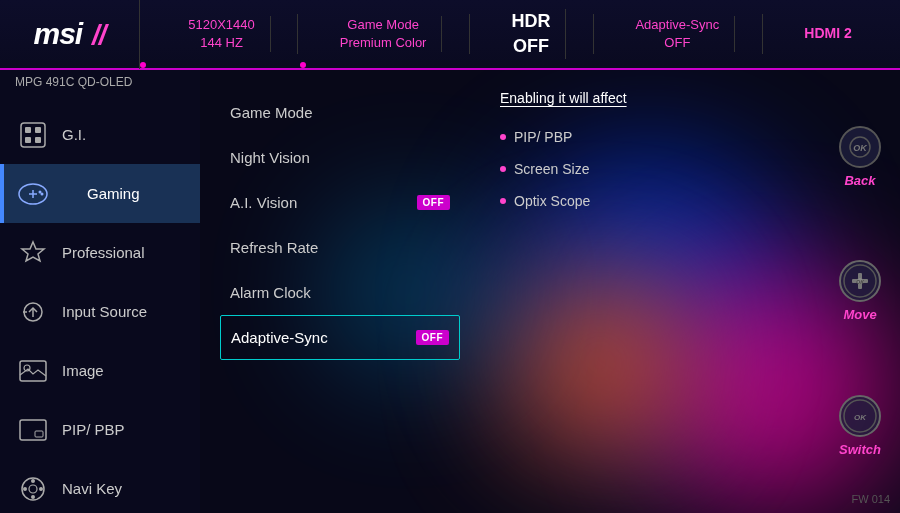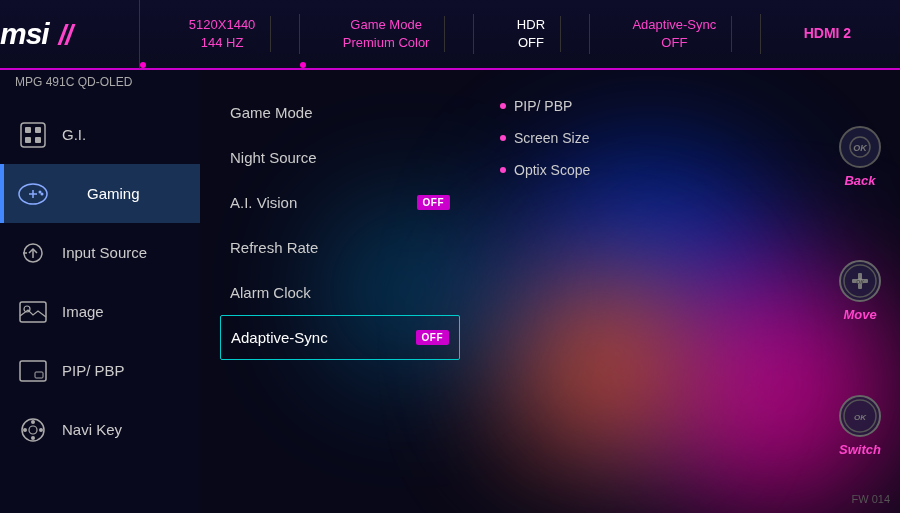--- a/index.html
+++ b/index.html
@@ -58,21 +58,21 @@
       display: flex;
       align-items: center;
       z-index: 10;
     }
 
     .msi-logo {
       width: 140px;
       height: 70px;
       display: flex;
       align-items: center;
-      justify-content: flex-start;
+      justify-content: center;
       border-right: 1px solid #333;
       flex-shrink: 0;
     }
     .msi-logo-text {
       font-size: 28px;
       font-weight: 900;
       color: white;
       font-style: italic;
       letter-spacing: -1px;
     }
@@ -317,21 +317,21 @@
         <div class="header-item-label pink-active" style="white-space:pre-line; font-size:13px;">5120X1440
 144 HZ</div>
       </div>
       <div class="header-sep"></div>
       <div class="header-item">
         <div class="header-item-label pink-active" style="white-space:pre-line; font-size:13px;">Game Mode
 Premium Color</div>
       </div>
       <div class="header-sep"></div>
       <div class="header-item">
-        <div class="header-item-label white" style="white-space:pre-line; font-size:13px; color:#fff;">HDR
+        <div class="header-item-label white" style="white-space:pre-line; font-size:18px; color:#fff;font-weight:bold;">HDR
 OFF</div>
       </div>
       <div class="header-sep"></div>
       <div class="header-item">
         <div class="header-item-label pink-active" style="white-space:pre-line; font-size:13px;">Adaptive-Sync
 OFF</div>
       </div>
       <div class="header-sep"></div>
       <div class="header-item" style="border-right:none;">
         <div class="header-item-label pink-active" style="font-size:14px; font-weight:bold;">HDMI 2</div>
@@ -368,20 +368,28 @@
             <ellipse cx="15" cy="11" rx="14" ry="10" stroke="#88aaff" stroke-width="1.5"></ellipse>
             <line x1="11" y1="11" x2="19" y2="11" stroke="#88aaff" stroke-width="1.5"></line>
             <line x1="15" y1="7" x2="15" y2="15" stroke="#88aaff" stroke-width="1.5"></line>
             <circle cx="22" cy="9" r="1.5" fill="#88aaff"></circle>
             <circle cx="24" cy="11" r="1.5" fill="#88aaff"></circle>
           </svg>
         </div>
         <span style="color:white; font-size:15px;">Gaming</span>
       </div>
 
+      <div class="sidebar-item">
+        <div class="sidebar-icon">
+          <svg width="28" height="28" viewBox="0 0 28 28" fill="none">
+            <polygon points="14,3 17,10 25,10 19,15 21,22 14,18 7,22 9,15 3,10 11,10" stroke="#aaa" stroke-width="1.5" fill="none"></polygon>
+          </svg>
+        </div>
+        <span>Professional</span>
+      </div>
 
       <div class="sidebar-item">
         <div class="sidebar-icon">
           <svg width="28" height="22" viewBox="0 0 28 22" fill="none">
             <circle cx="14" cy="11" r="9" stroke="#aaa" stroke-width="1.5"></circle>
             <polyline points="10,11 14,7 18,11" stroke="#aaa" stroke-width="1.5" fill="none"></polyline>
             <line x1="14" y1="7" x2="14" y2="16" stroke="#aaa" stroke-width="1.5"></line>
             <line x1="4" y1="11" x2="8" y2="11" stroke="#aaa" stroke-width="1.5"></line>
           </svg>
         </div>
@@ -425,21 +433,21 @@
 
     </div>
 
     <div class="menu-panel">
 
       <div class="menu-item">
         <span>Game Mode</span>
       </div>
 
       <div class="menu-item">
-        <span>Night Source</span>
+        <span>Night Vision</span>
       </div>
 
       <div class="menu-item">
         <span>A.I. Vision</span>
         <span class="off-badge">OFF</span>
       </div>
 
       <div class="menu-item">
         <span>Refresh Rate</span>
       </div>
@@ -448,20 +456,21 @@
         <span>Alarm Clock</span>
       </div>
 
       <div class="menu-item selected">
         <span>Adaptive-Sync</span>
         <span class="off-badge">OFF</span>
       </div>
     </div>
 
     <div class="info-panel">
+      <div class="info-title">Enabling it will affect</div>
       <div class="info-item">
         <div class="info-dot"></div>
         <span>PIP/ PBP</span>
       </div>
       <div class="info-item">
         <div class="info-dot"></div>
         <span>Screen Size</span>
       </div>
       <div class="info-item">
         <div class="info-dot"></div>

